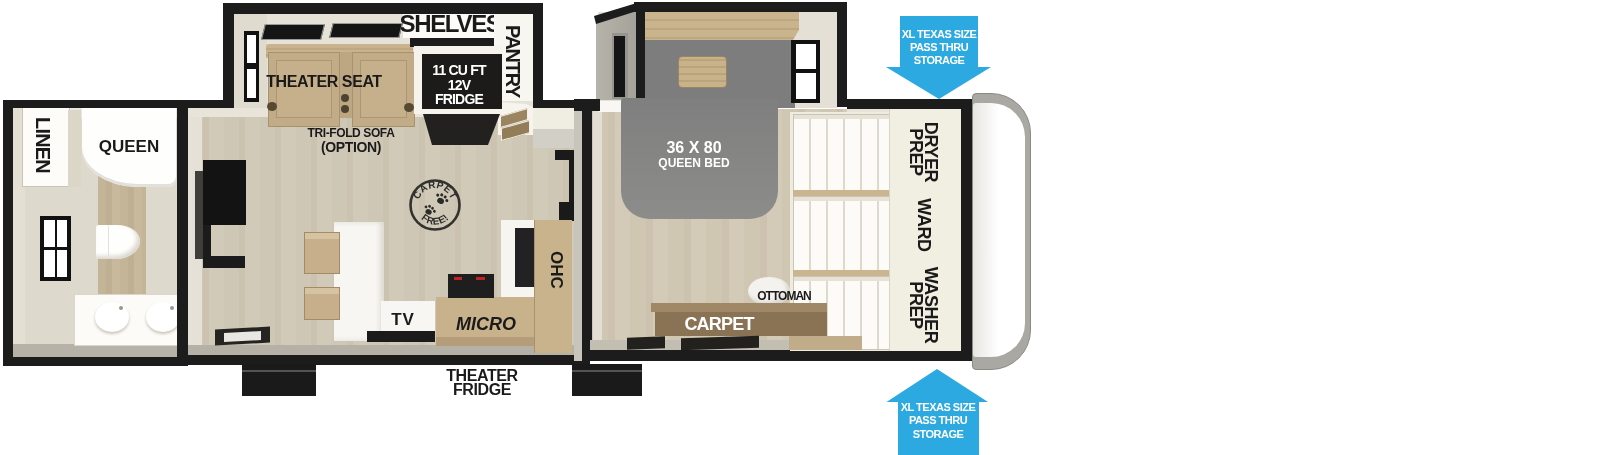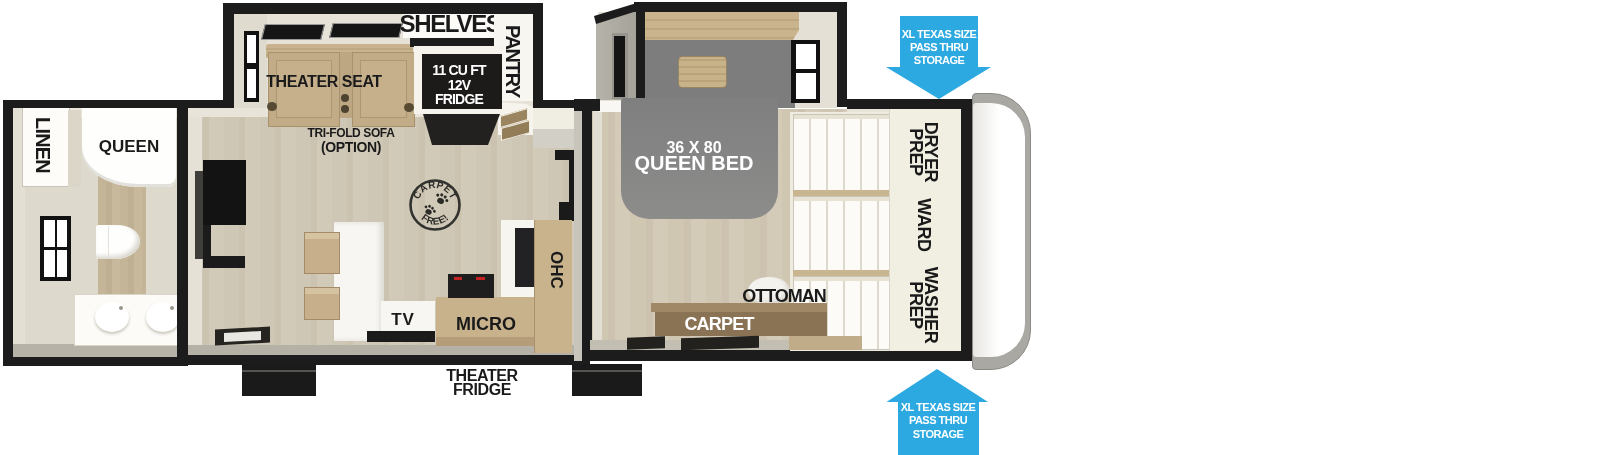--- a/index.html
+++ b/index.html
@@ -150,21 +150,21 @@
 <div class="a" style="left:367px;top:331px;width:68px;height:11px;background:#1B1B1B;"></div>
 
 <div class="t" style="left:403px;top:320px;font-size:17px;letter-spacing:1px;">TV</div>
 
 <div class="a" style="left:304px;top:232px;width:34px;height:40px;background:#C6AF8A;border:1px solid #A28B66;box-shadow:inset 0 6px 0 #D6C3A2;"></div>
 
 <div class="a" style="left:304px;top:287px;width:34px;height:31px;background:#C6AF8A;border:1px solid #A28B66;box-shadow:inset 0 6px 0 #D6C3A2;"></div>
 
 <div class="a" style="left:436px;top:297px;width:101px;height:49px;background:#C8B28C;box-shadow:inset 0 -9px 0 #B49D78;"></div>
 
-<div class="t" style="left:486px;top:324px;font-size:18px;letter-spacing:0;">MICRO</div>
+<div class="t" style="left:486px;top:324px;font-size:18px;letter-spacing:0;font-style:italic;">MICRO</div>
 
 <div class="a" style="left:501px;top:220px;width:36px;height:77px;background:#F6F5F0;"></div>
 
 <div class="a" style="left:515px;top:228px;width:19px;height:59px;background:#222124;"></div>
 
 <div class="a" style="left:448px;top:274px;width:46px;height:24px;background:#1E1E1E;"></div>
 <div class="a" style="left:454px;top:277px;width:8px;height:3px;background:#C32222;"></div>
 <div class="a" style="left:476px;top:277px;width:9px;height:3px;background:#C32222;"></div>
 
 <div class="a" style="left:533px;top:108px;width:44px;height:40px;background:linear-gradient(180deg,#F0EDE3 0 52%,#D2CFC6 52% 100%);"></div>
@@ -241,21 +241,21 @@
 
 <div class="a" style="left:799px;top:12px;width:38px;height:96px;background:#E4E0D5;"></div>
 
 <div class="a" style="left:791px;top:40px;width:29px;height:63px;background:#111;"></div>
 <div class="a" style="left:796px;top:44px;width:20px;height:25px;background:#fff;"></div>
 <div class="a" style="left:796px;top:73px;width:20px;height:26px;background:#fff;"></div>
 
 <div class="a" style="left:621px;top:98px;width:157px;height:121px;background:linear-gradient(#7F7F7F,#8C8C8B);border-radius:4px 4px 28px 28px;"></div>
 
 <div class="tw" style="left:694px;top:148px;font-size:16px;letter-spacing:0;">36 X 80</div>
-<div class="tw" style="left:694px;top:163px;font-size:20px;letter-spacing:0;">QUEEN BED</div>
+<div class="tw" style="left:694px;top:163px;font-size:12px;letter-spacing:0;">QUEEN BED</div>
 
 <div class="w" style="left:634px;top:2px;width:213px;height:10px;"></div>
 
 <div class="w" style="left:837px;top:2px;width:10px;height:105px;"></div>
 
 <div class="w" style="left:574px;top:99px;width:26px;height:12px;"></div>
 
 <div class="w" style="left:847px;top:99px;width:126px;height:10px;"></div>
 
 <div class="w" style="left:590px;top:350px;width:383px;height:11px;"></div>
@@ -273,21 +273,21 @@
 <div class="tr" style="left:923px;top:152px;font-size:18px;line-height:15px;text-align:center;">DRYER<br>PREP</div>
 
 <div class="tr" style="left:923px;top:225px;font-size:18px;">WARD</div>
 
 <div class="tr" style="left:923px;top:305px;font-size:18px;line-height:15px;text-align:center;">WASHER<br>PREP</div>
 
 <div class="a" style="left:789px;top:336px;width:73px;height:14px;background:#C1AC89;"></div>
 
 <div class="a" style="left:748px;top:277px;width:42px;height:28px;background:#F4F2EE;border-radius:50%;box-shadow:inset -3px -3px 4px #D8D5CE;"></div>
 
-<div class="t" style="left:784px;top:296px;font-size:18px;letter-spacing:-1px;">OTTOMAN</div>
+<div class="t" style="left:784px;top:296px;font-size:12px;letter-spacing:-1px;">OTTOMAN</div>
 
 <div class="a" style="left:651px;top:303px;width:176px;height:9px;background:#A08766;"></div>
 <div class="a" style="left:655px;top:312px;width:172px;height:24px;background:#8A7355;"></div>
 
 <div class="tw" style="left:719px;top:324px;font-size:18px;letter-spacing:-0.8px;">CARPET</div>
 
 <div class="a" style="left:627px;top:337px;width:38px;height:12px;background:#23211E;transform:skewY(-2deg);"></div>
 <div class="a" style="left:681px;top:337px;width:78px;height:12px;background:#23211E;transform:skewY(-2deg);"></div>
 
 <div class="a" style="left:242px;top:364px;width:74px;height:32px;background:#1A1A1A;box-shadow:inset 0 6px 0 #1A1A1A,inset 0 8px 0 #55534F;"></div>

